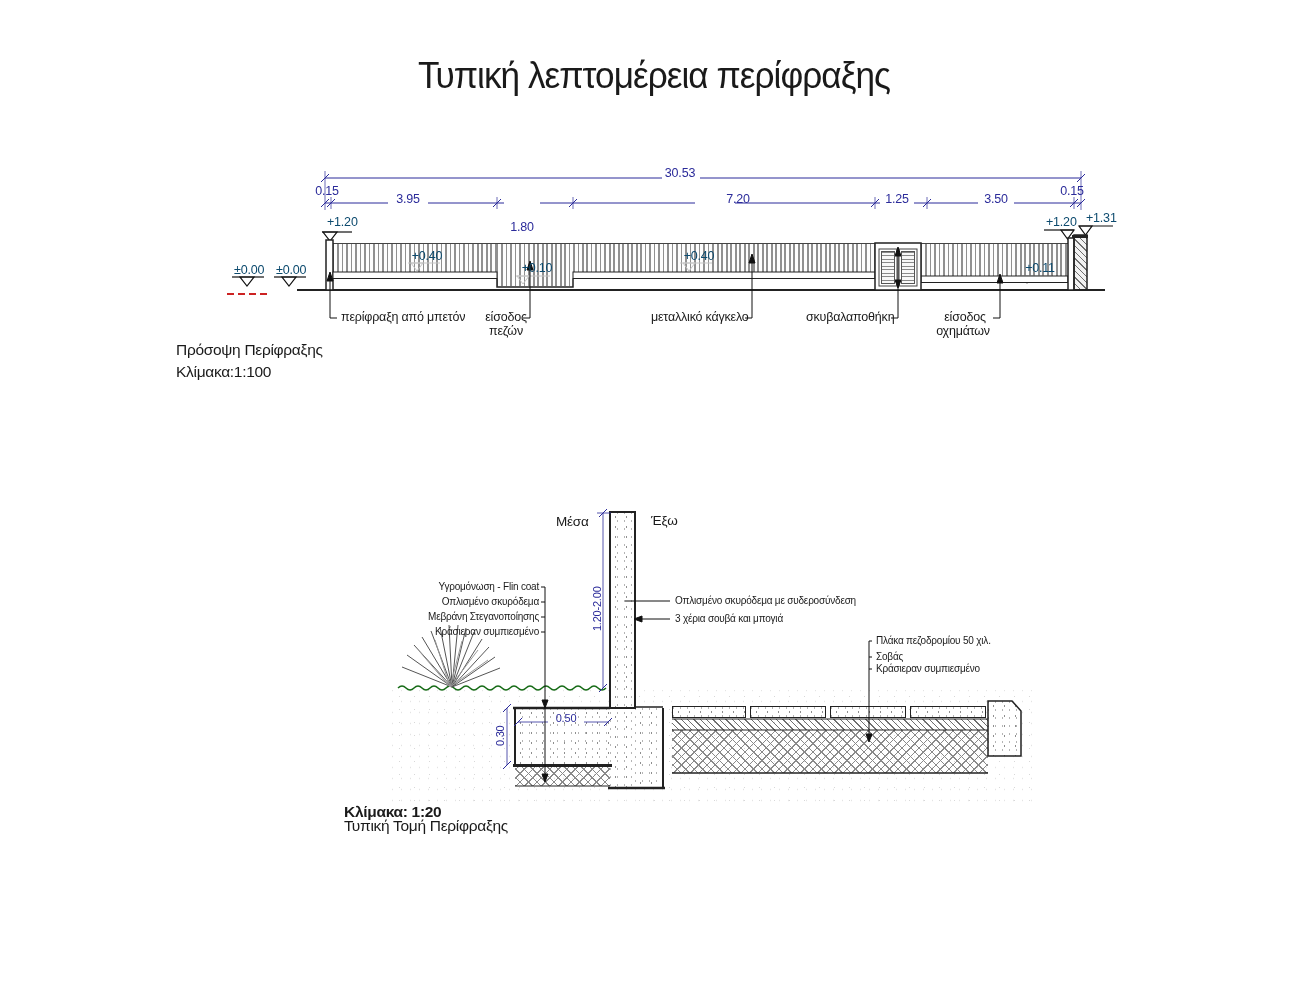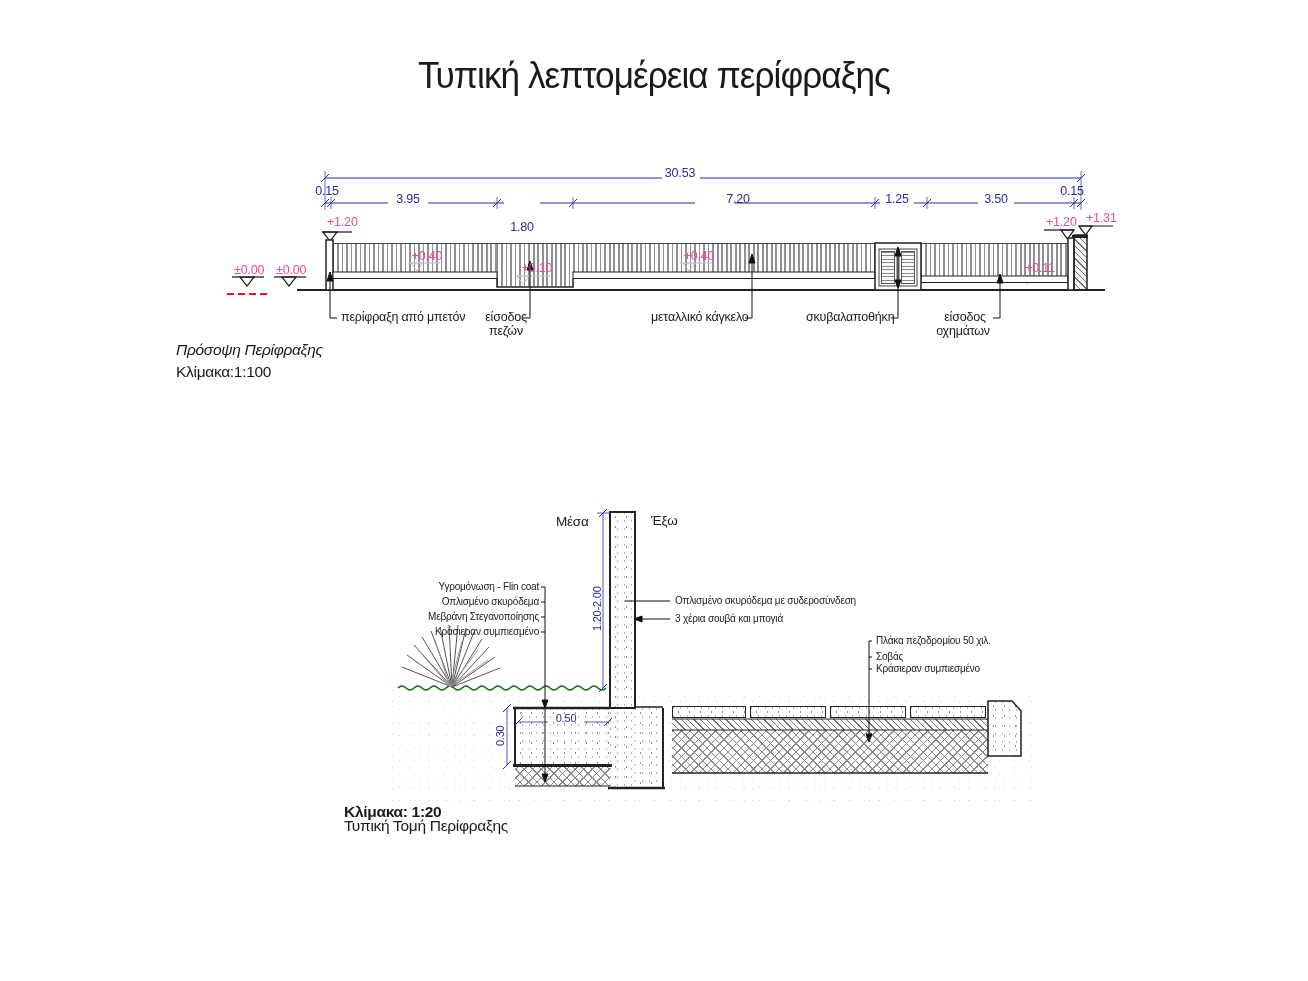--- a/index.html
+++ b/index.html
@@ -1,20 +1,20 @@
 <!DOCTYPE html>
 <html><head>
 <meta charset="utf-8">
 <style>
   html,body{margin:0;padding:0;background:#fff;}
   .canvas{position:relative;width:1308px;height:981px;background:#fff;overflow:hidden;
           font-family:"Liberation Sans",sans-serif;color:#1a1a1a;}
   .lbl{position:absolute;white-space:nowrap;font-size:12.5px;letter-spacing:-.2px;z-index:4;line-height:1.05;}
   .dim{color:#2b2b9a;}
-  .lvl{color:#ec4899;text-align:right;}
+  .lvl{color:#0c4a6e;text-align:right;}
   .small{font-size:10px;}
   .cap{font-size:15.5px;letter-spacing:-.3px;}
   .ctr{transform:translateX(-50%);}
   .rot{transform:rotate(-90deg);transform-origin:center center;text-align:center;}
   .title{position:absolute;left:0;right:0;top:55px;text-align:center;font-size:37px;
          letter-spacing:-1px;transform:scaleX(.95);z-index:4;}
   .tex{position:absolute;z-index:1;}
   .vbars{background:repeating-linear-gradient(90deg,#909090 0 1.5px,#fdfdfd 1.5px 4.5px);border-top:1px solid #444;box-sizing:border-box;}
   .stipple{background-color:#fff;background-image:radial-gradient(#8f8f8f 0.8px,transparent 0.95px),radial-gradient(#b5b5b5 0.7px,transparent 0.85px);background-size:11px 10px,7px 8px;background-position:0 0,4px 5px;}
   .xhatch{background-image:repeating-linear-gradient(45deg,#8a8a8a 0 1px,transparent 1px 6px),repeating-linear-gradient(-45deg,#8a8a8a 0 1px,transparent 1px 6px);}
@@ -214,21 +214,21 @@
   <div class="lbl lvl ctr" style="left:1040px;top:262px;">+0.11</div>
 
   <div class="lbl" style="left:341px;top:311px;">περίφραξη από μπετόν</div>
   <div class="lbl ctr" style="left:506px;top:311px;">είσοδος</div>
   <div class="lbl ctr" style="left:506px;top:325px;">πεζών</div>
   <div class="lbl" style="left:651px;top:311px;">μεταλλικό κάγκελο</div>
   <div class="lbl" style="left:806px;top:311px;">σκυβαλαποθήκη</div>
   <div class="lbl ctr" style="left:965px;top:311px;">είσοδος</div>
   <div class="lbl ctr" style="left:963px;top:325px;">οχημάτων</div>
 
-  <div class="lbl cap" style="left:176px;top:342px;font-style:italic;">Πρόσοψη Περίφραξης</div>
+  <div class="lbl cap" style="left:176px;top:342px;">Πρόσοψη Περίφραξης</div>
   <div class="lbl cap" style="left:176px;top:364px;">Κλίμακα:1:100</div>
 
   <div class="lbl" style="left:556px;top:515px;font-size:13.5px;">Μέσα</div>
   <div class="lbl" style="left:651px;top:514px;font-size:13.5px;">Έξω</div>
 
   <div class="lbl small" style="left:390px;top:582px;width:149px;text-align:right;">Υγρομόνωση - Flin coat</div>
   <div class="lbl small" style="left:390px;top:597px;width:149px;text-align:right;">Οπλισμένο σκυρόδεμα</div>
   <div class="lbl small" style="left:390px;top:612px;width:149px;text-align:right;">Μεβράνη Στεγανοποίησης</div>
   <div class="lbl small" style="left:390px;top:627px;width:149px;text-align:right;">Κράσιεραν συμπιεσμένο</div>
 

